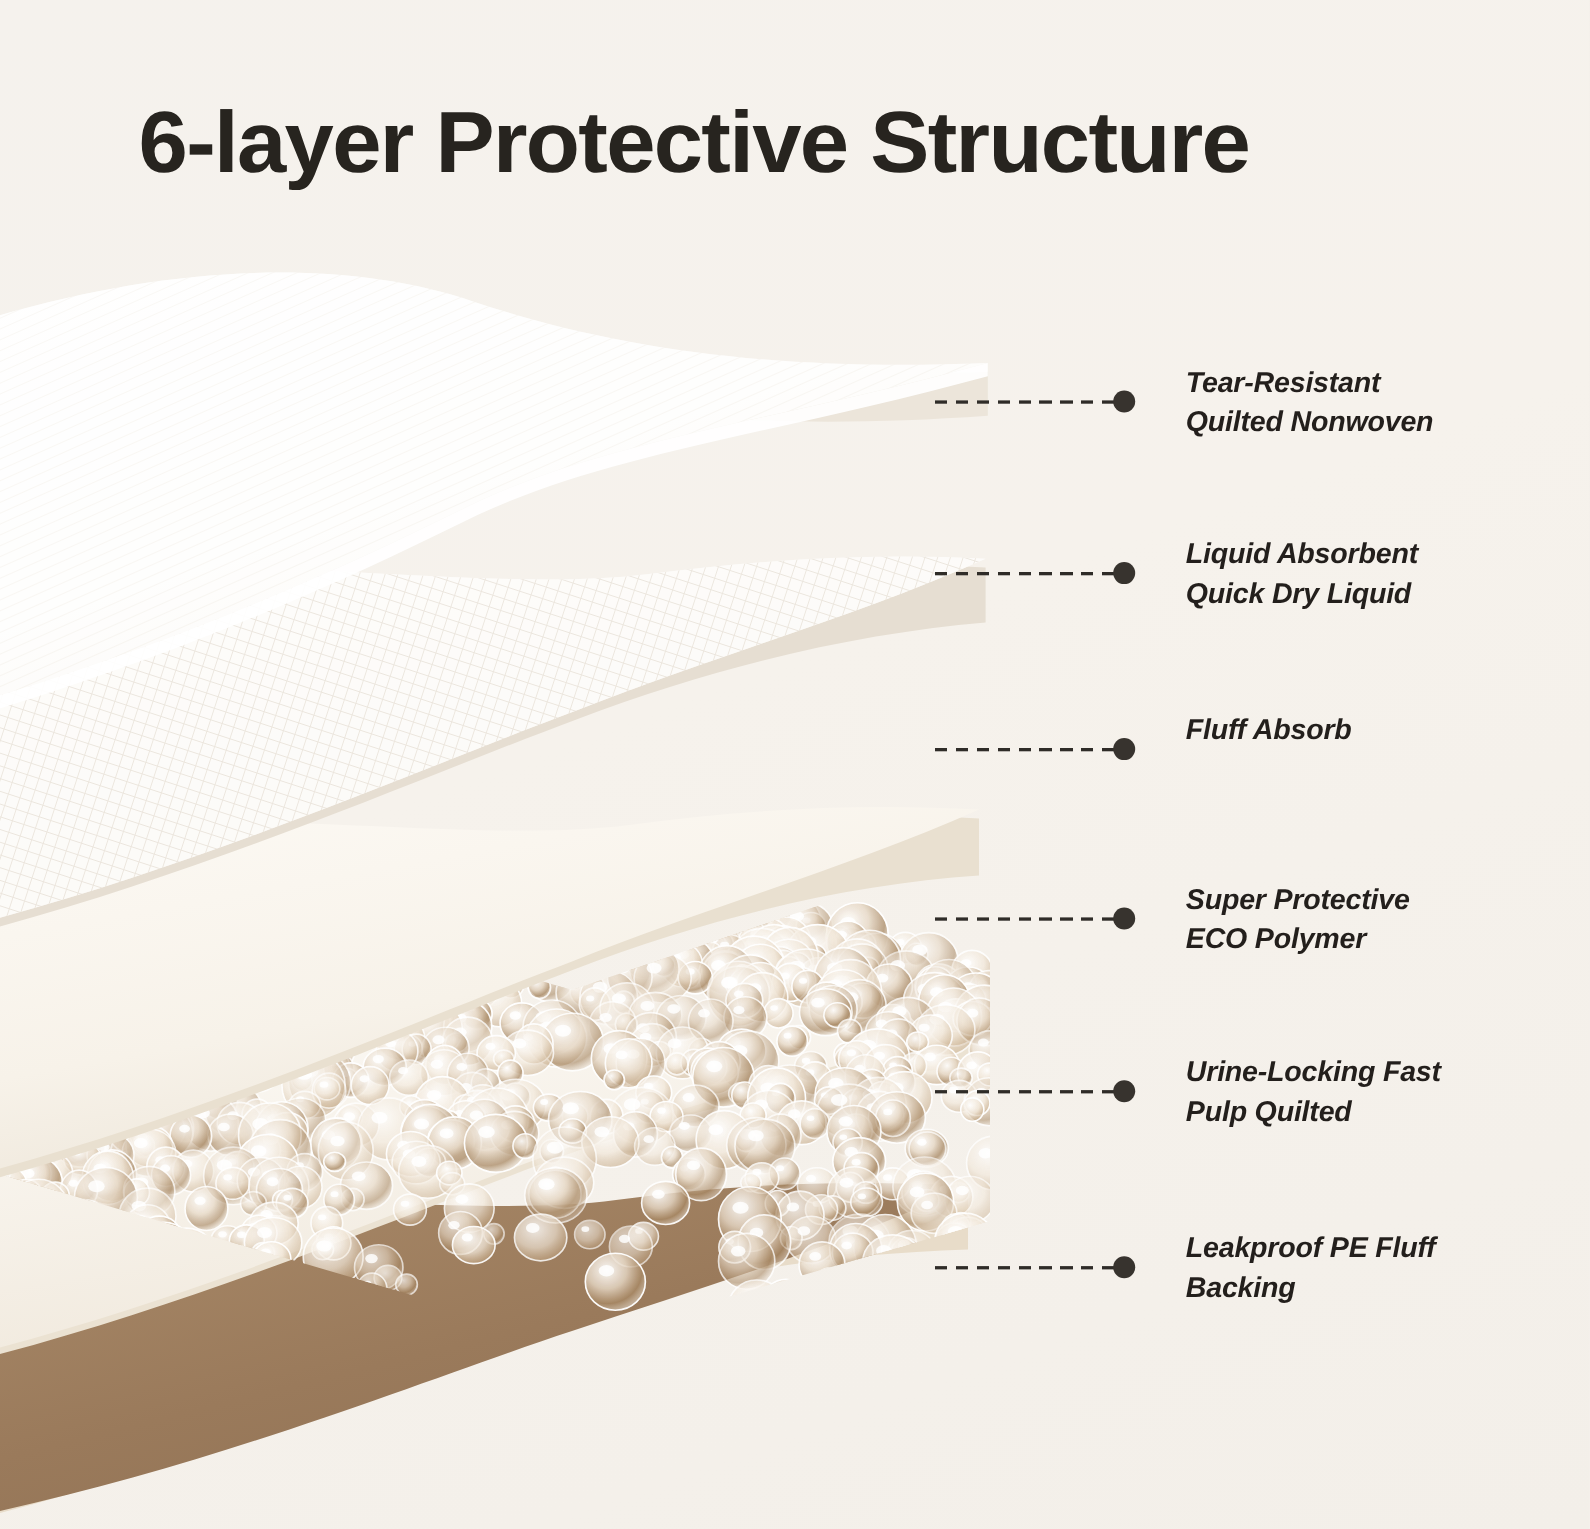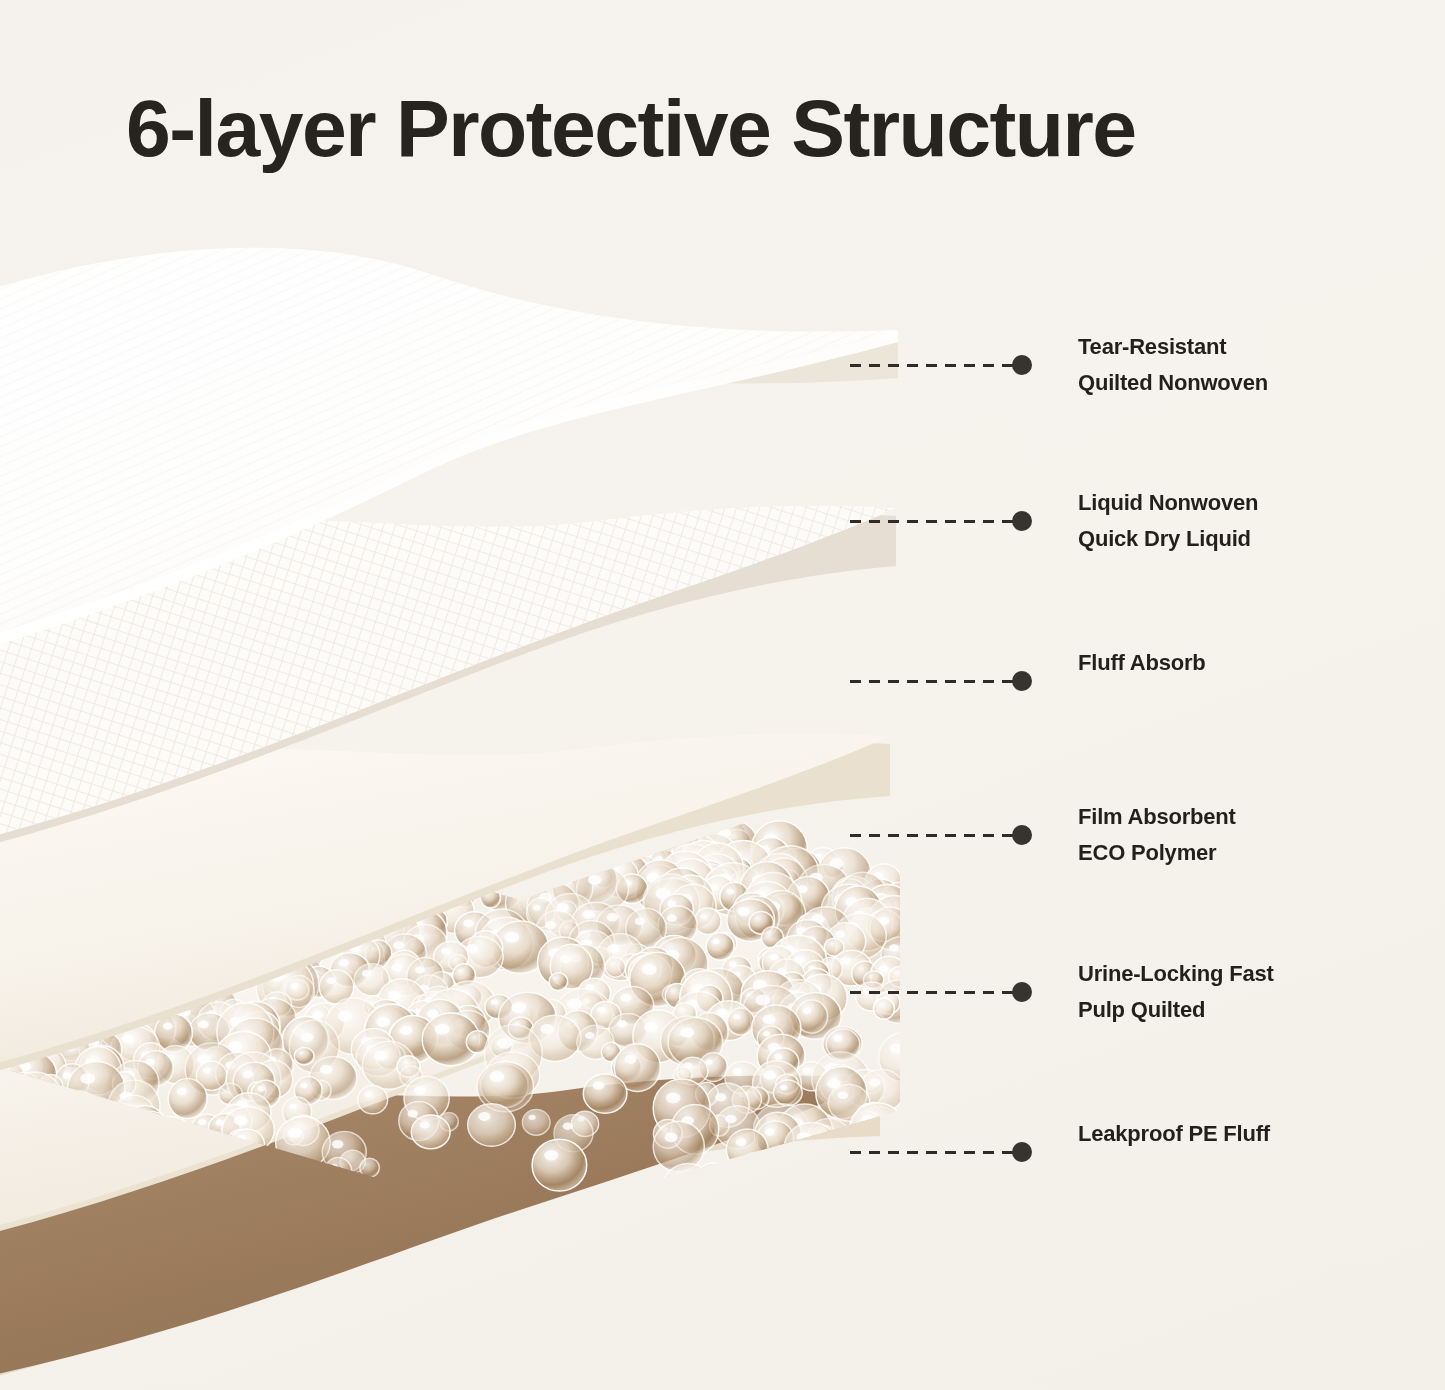--- a/index.html
+++ b/index.html
@@ -87,25 +87,26 @@
     width: 20px;
     height: 20px;
     border-radius: 50%;
     background: #37332e;
   }
   .callout-text {
     position: absolute;
     left: 238px;
     top: -36px;
     width: 350px;
-    font-size: 22px;
+    font-size: 26px;
     font-weight: 700;
     line-height: 36px;
     color: #231f1c;
     letter-spacing: -0.2px;
+    font-style: italic;
   }
   .callout-text .line2 {
     display: block;
   }
 </style>
 </head>
 <body>
 
 <div id="infographic">
 
@@ -1611,53 +1612,54 @@
       <div class="callout-text">
         <span>Tear-Resistant</span>
         <span class="line2">Quilted Nonwoven</span>
       </div>
     </div>
 
     <div class="callout" style="top: 521px;">
       <span class="leader"></span>
       <span class="dot"></span>
       <div class="callout-text">
-        <span>Liquid Nonwoven</span>
+        <span>Liquid Absorbent</span>
         <span class="line2">Quick Dry Liquid</span>
       </div>
     </div>
 
     <div class="callout" style="top: 681px;">
       <span class="leader"></span>
       <span class="dot"></span>
       <div class="callout-text">
         <span>Fluff Absorb</span>
       </div>
     </div>
 
     <div class="callout" style="top: 835px;">
       <span class="leader"></span>
       <span class="dot"></span>
       <div class="callout-text">
-        <span>Film Absorbent</span>
+        <span>Super Protective</span>
         <span class="line2">ECO Polymer</span>
       </div>
     </div>
 
     <div class="callout" style="top: 992px;">
       <span class="leader"></span>
       <span class="dot"></span>
       <div class="callout-text">
         <span>Urine-Locking Fast</span>
         <span class="line2">Pulp Quilted</span>
       </div>
     </div>
 
     <div class="callout" style="top: 1152px;">
       <span class="leader"></span>
       <span class="dot"></span>
       <div class="callout-text">
         <span>Leakproof PE Fluff</span>
+        <span class="line2">Backing</span>
       </div>
     </div>
 
   </div>
 </div>
 
 </body></html>

